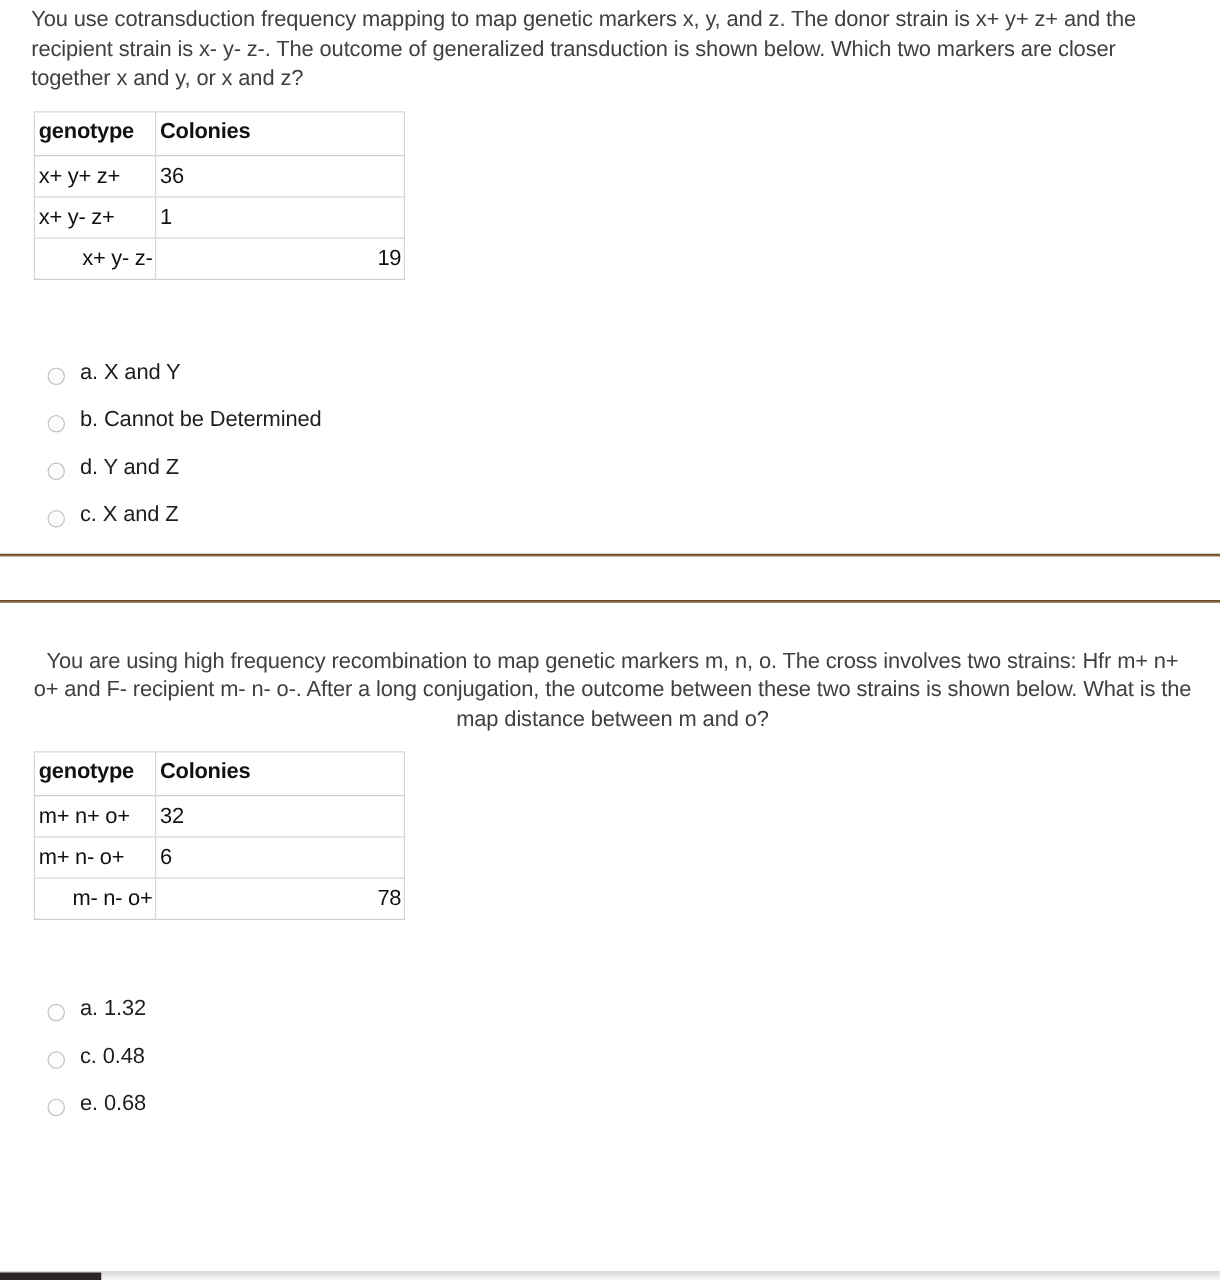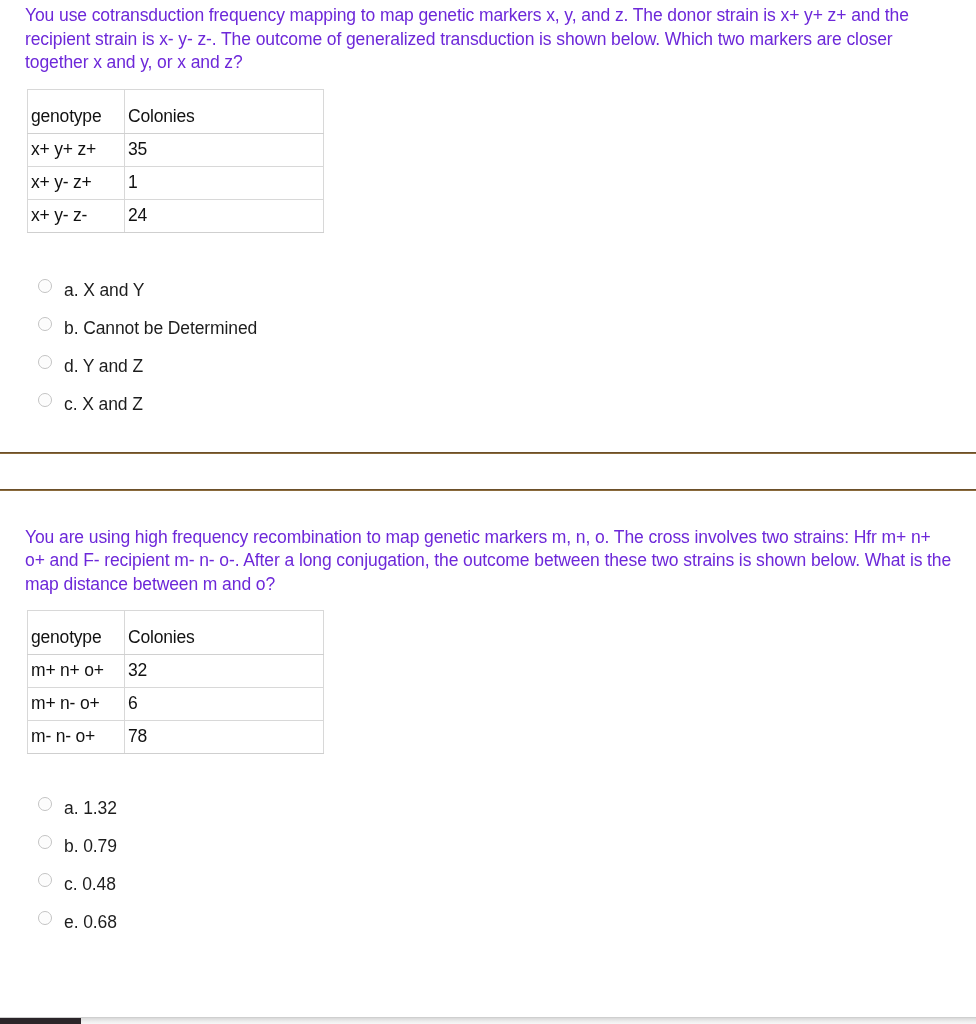--- a/index.html
+++ b/index.html
@@ -28,26 +28,26 @@
   
   .question-block {
     padding: 0 10px 0 25px;
   }
   .q1 { padding-top: 4px; }
   .q2 { padding-top: 18px; }
 
   .question-text {
     font-size: 17.5px;
     line-height: 23.5px;
-    color: #6d28d9;
+    color: #404040;
     letter-spacing: -0.1px;
     max-width: 930px;
     margin: 0;
   }
-  .q2 .question-text { max-width: 930px; }
+  .q2 .question-text { max-width: 930px; text-align: center; }
 
   
   .genotype-table {
     border-collapse: collapse;
     border-spacing: 0;
     margin-top: 14px;
     margin-left: 2px;
     width: 296px;
     table-layout: fixed;
     background: #fff;
@@ -70,39 +70,40 @@
     color: #111;
     height: 33px;
     letter-spacing: -0.2px;
     white-space: nowrap;
     overflow: hidden;
   }
   .genotype-table th:first-child,
   .genotype-table td:first-child { border-left-color: #d8d8d8; }
 
   .genotype-table thead th {
-    font-weight: normal;
+    font-weight: bold;
     border-bottom-color: #d0d0d0;
-    padding-top: 14px;
+    padding-top: 2px;
     height: 35px;
   }
   .genotype-table tbody tr:last-child td {
     border-bottom-color: #cfcfcf;
+    text-align: right;
   }
 
   
   .options {
     margin-top: 46px;
     padding-left: 13px;
   }
   .q2 .options { margin-top: 43px; }
 
   .option-row {
     display: flex;
-    align-items: flex-start;
+    align-items: flex-end;
     height: 38px;
     cursor: default;
   }
   .radio {
     width: 14px;
     height: 14px;
     border-radius: 50%;
     border: 1px solid #c3c3c3;
     background: #fcfcfc;
     flex: 0 0 auto;
@@ -185,29 +186,29 @@
         </colgroup>
       <thead>
         <tr>
           <th>genotype</th>
           <th>Colonies</th>
         </tr>
       </thead>
       <tbody>
         <tr>
           <td>x+ y+ z+</td>
-          <td>35</td>
+          <td>36</td>
         </tr>
         <tr>
           <td>x+ y- z+</td>
           <td>1</td>
         </tr>
         <tr>
           <td>x+ y- z-</td>
-          <td>24</td>
+          <td>19</td>
         </tr>
       </tbody>
     </table>
 
     <div class="options">
       <div class="option-row">
         <span class="radio"></span>
         <span class="option-label">a. X and Y</span>
       </div>
       <div class="option-row">
@@ -264,24 +265,20 @@
       </tbody>
     </table>
 
     <div class="options">
       <div class="option-row">
         <span class="radio"></span>
         <span class="option-label">a. 1.32</span>
       </div>
       <div class="option-row">
         <span class="radio"></span>
-        <span class="option-label">b. 0.79</span>
-      </div>
-      <div class="option-row">
-        <span class="radio"></span>
         <span class="option-label">c. 0.48</span>
       </div>
       <div class="option-row">
         <span class="radio"></span>
         <span class="option-label">e. 0.68</span>
       </div>
     </div>
   </section>
 
   <div class="bottom-band"></div>

